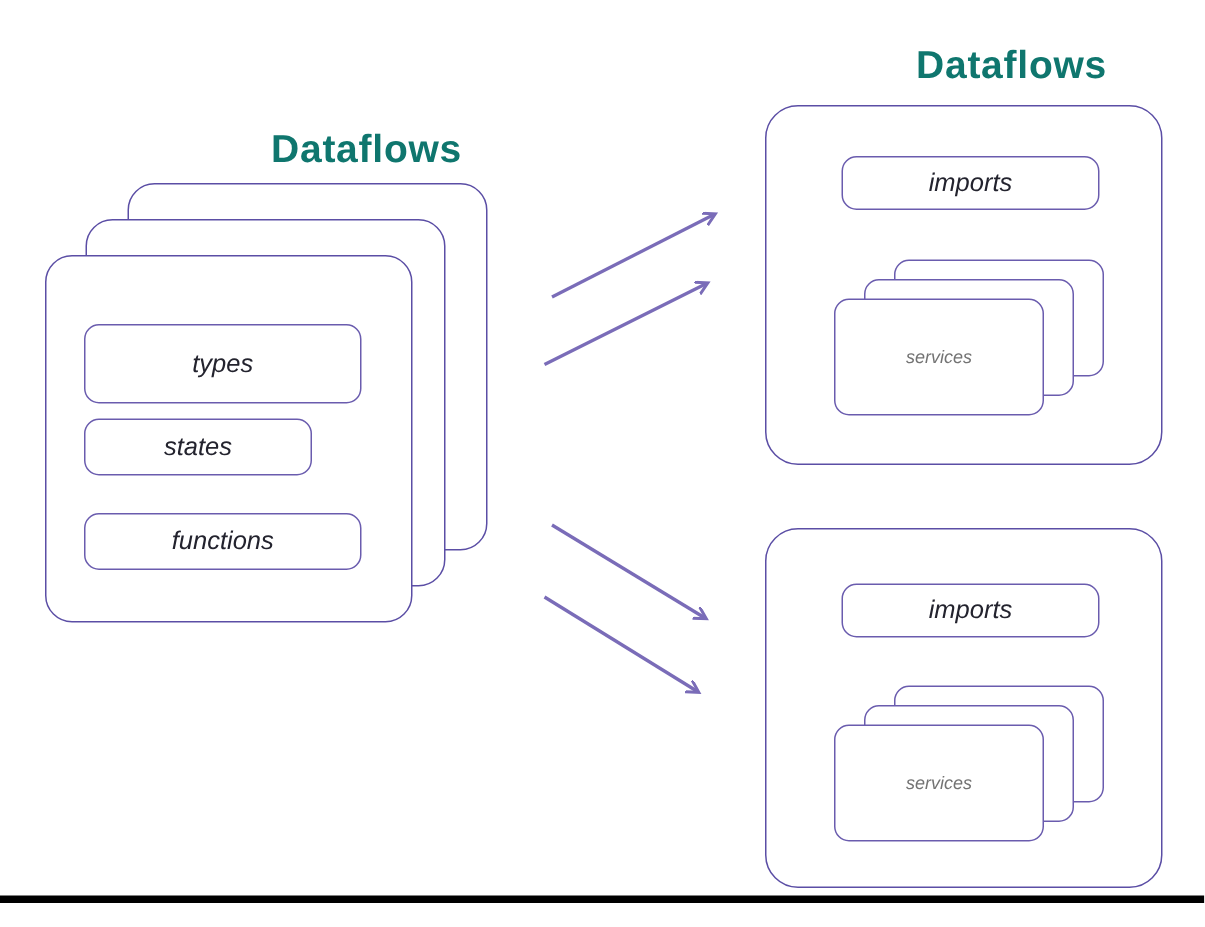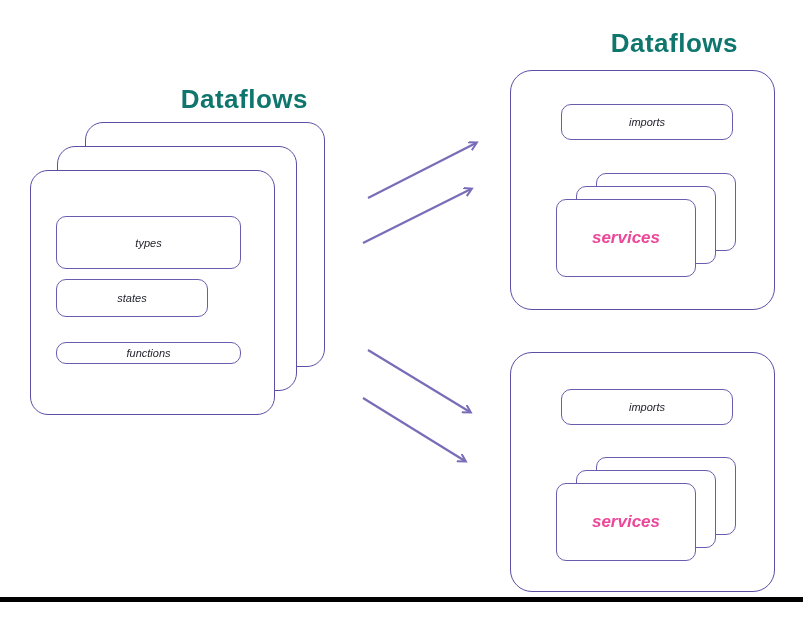--- a/index.html
+++ b/index.html
@@ -33,36 +33,35 @@
   .pill {
     position: absolute;
     background: #ffffff;
     border: 1.3px solid #6a5cae;
     border-radius: 10px;
     box-sizing: border-box;
     display: flex;
     align-items: center;
     justify-content: center;
     font-style: italic;
-    font-size: 11px;
+    font-size: 17px;
     color: #23232e;
   }
   .mini-card {
     position: absolute;
     background: #ffffff;
     border: 1.3px solid #6a5cae;
     border-radius: 10px;
     box-sizing: border-box;
     display: flex;
     align-items: center;
     justify-content: center;
     font-style: italic;
-    font-size: 17px;
-    color: #ec4899;
-    font-weight: bold;
+    font-size: 12px;
+    color: #737373;
   }
   .container-box {
     position: absolute;
     background: #ffffff;
     border: 1.6px solid #5b4ea5;
     border-radius: 22px;
     box-sizing: border-box;
   }
   .arrows-layer {
     position: absolute;
@@ -86,21 +85,21 @@
 
 <div class="canvas">
 
   <div class="diagram-title" style="left:118px; top:84px; width:190px;">Dataflows</div>
 
   <div class="card" style="left:85px; top:122px; width:240px; height:245px;"></div>
   <div class="card" style="left:57px; top:146px; width:240px; height:245px;"></div>
   <div class="card" style="left:30px; top:170px; width:245px; height:245px;">
     <div class="pill" style="left:25px; top:45px; width:185px; height:53px;">types</div>
     <div class="pill" style="left:25px; top:108px; width:152px; height:38px;">states</div>
-    <div class="pill" style="left:25px; top:171px; width:185px; height:22px;">functions</div>
+    <div class="pill" style="left:25px; top:171px; width:185px; height:38px;">functions</div>
   </div>
 
   <div class="diagram-title" style="left:538px; top:28px; width:200px;">Dataflows</div>
 
   <div class="container-box" style="left:510px; top:70px; width:265px; height:240px;">
     <div class="pill" style="left:50px; top:33px; width:172px; height:36px;">imports</div>
     <div class="mini-card" style="left:85px; top:102px; width:140px; height:78px;"></div>
     <div class="mini-card" style="left:65px; top:115px; width:140px; height:78px;"></div>
     <div class="mini-card" style="left:45px; top:128px; width:140px; height:78px;">services</div>
   </div>

